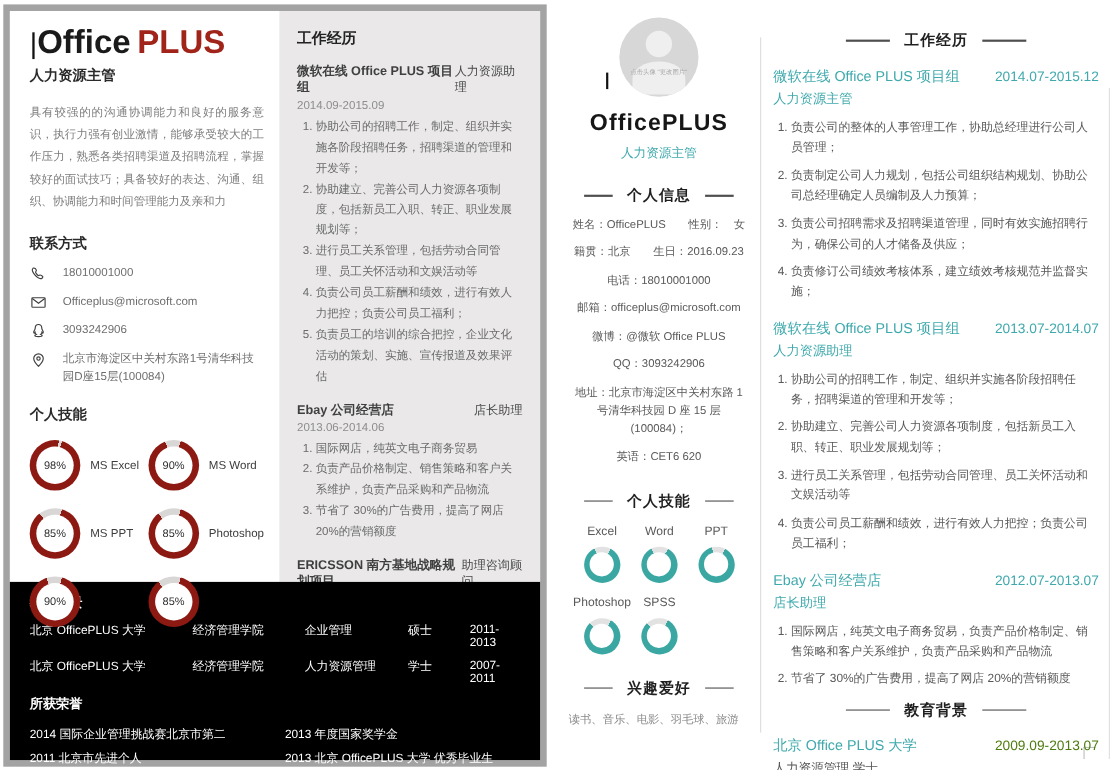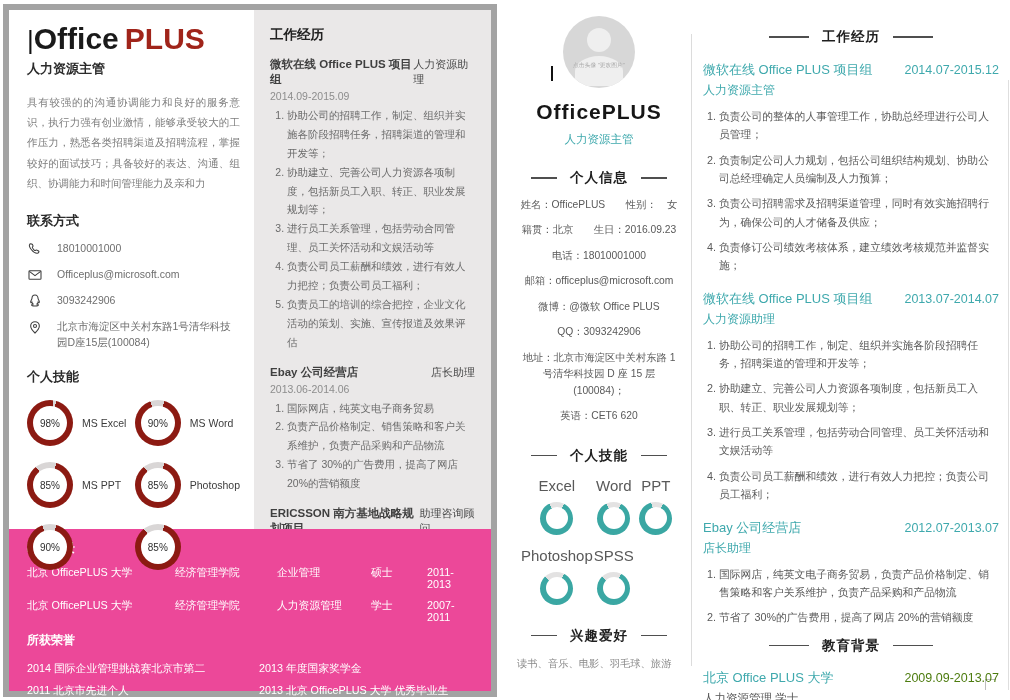--- a/index.html
+++ b/index.html
@@ -38,21 +38,21 @@
 
   .p1-work-h { font-size:13.5px; font-weight:bold; color:#222; }
   .job1 { margin-top:13px; }
   .job1-head { display:flex; justify-content:space-between; align-items:baseline; }
   .job1-co { font-size:11.5px; font-weight:bold; color:#3f3f3f; }
   .job1-role { font-size:11px; color:#4a4a4a; }
   .job1-date { font-size:10.5px; color:#8d8d8d; margin:3px 0 4px; }
   .job1 ol { margin-left:17px; }
   .job1 li { font-size:10.5px; color:#6b6b6b; line-height:1.8; }
 
-  .p1-red { height:162px; background:#ec4899; color:#fff; padding:11px 18px 0 18px; }
+  .p1-red { height:162px; background:#000000; color:#fff; padding:11px 18px 0 18px; }
   .red-h { font-size:12px; font-weight:bold; margin-bottom:9px; }
   .edu-row { display:flex; font-size:10.8px; margin-bottom:9px; }
   .edu-row .c1 { width:148px; } .edu-row .c2 { width:102px; } .edu-row .c3 { width:94px; }
   .edu-row .c4 { width:56px; } .edu-row .c5 { flex:1; }
   .honors { display:flex; }
   .hon-col { font-size:10.8px; line-height:2.0; }
   .hon-col.l { width:232px; } .hon-col.r { flex:1; }
 
   
   .page2 { position:absolute; left:505px; top:0; width:505px; height:700px; background:#fff; }
@@ -76,21 +76,21 @@
   .sec.main .dash { width:40px; }
 
   .info { margin-top:10px; text-align:center; }
   .info li { list-style:none; font-size:10.3px; color:#595959; line-height:1.6; margin-bottom:9px; }
 
   .skills2 { display:grid; grid-template-columns:repeat(3,1fr); row-gap:12px; margin-top:12px; padding:0 4px; }
   .sk2 { display:flex; flex-direction:column; align-items:center; gap:8px; }
   .donut { width:33px; height:33px; border-radius:50%; position:relative;
            background:conic-gradient(from 28deg, #3aa7a3 calc(var(--p)*1%), #e3e2e2 0); }
   .donut::before { content:""; position:absolute; inset:5.5px; border-radius:50%; background:#fff; }
-  .sk2-label { font-size:15px; color:#595959; }
+  .sk2-label { font-size:11px; color:#595959; }
 
   .hobbies { margin-top:12px; text-align:left; font-size:10.3px; color:#8a8a8a; }
 
   .p2-main { position:absolute; left:198px; top:28px; width:296px; }
   .job2 { margin-top:15px; }
   .job2-head { display:flex; justify-content:space-between; align-items:baseline; }
   .job2-co { font-size:13px; color:#3fa9ad; }
   .job2-date { font-size:12.5px; color:#3fa9ad; }
   .job2-role { font-size:12px; color:#3fa9ad; margin-top:3px; }
   .job2 ol { margin:8px 0 0 16px; }

